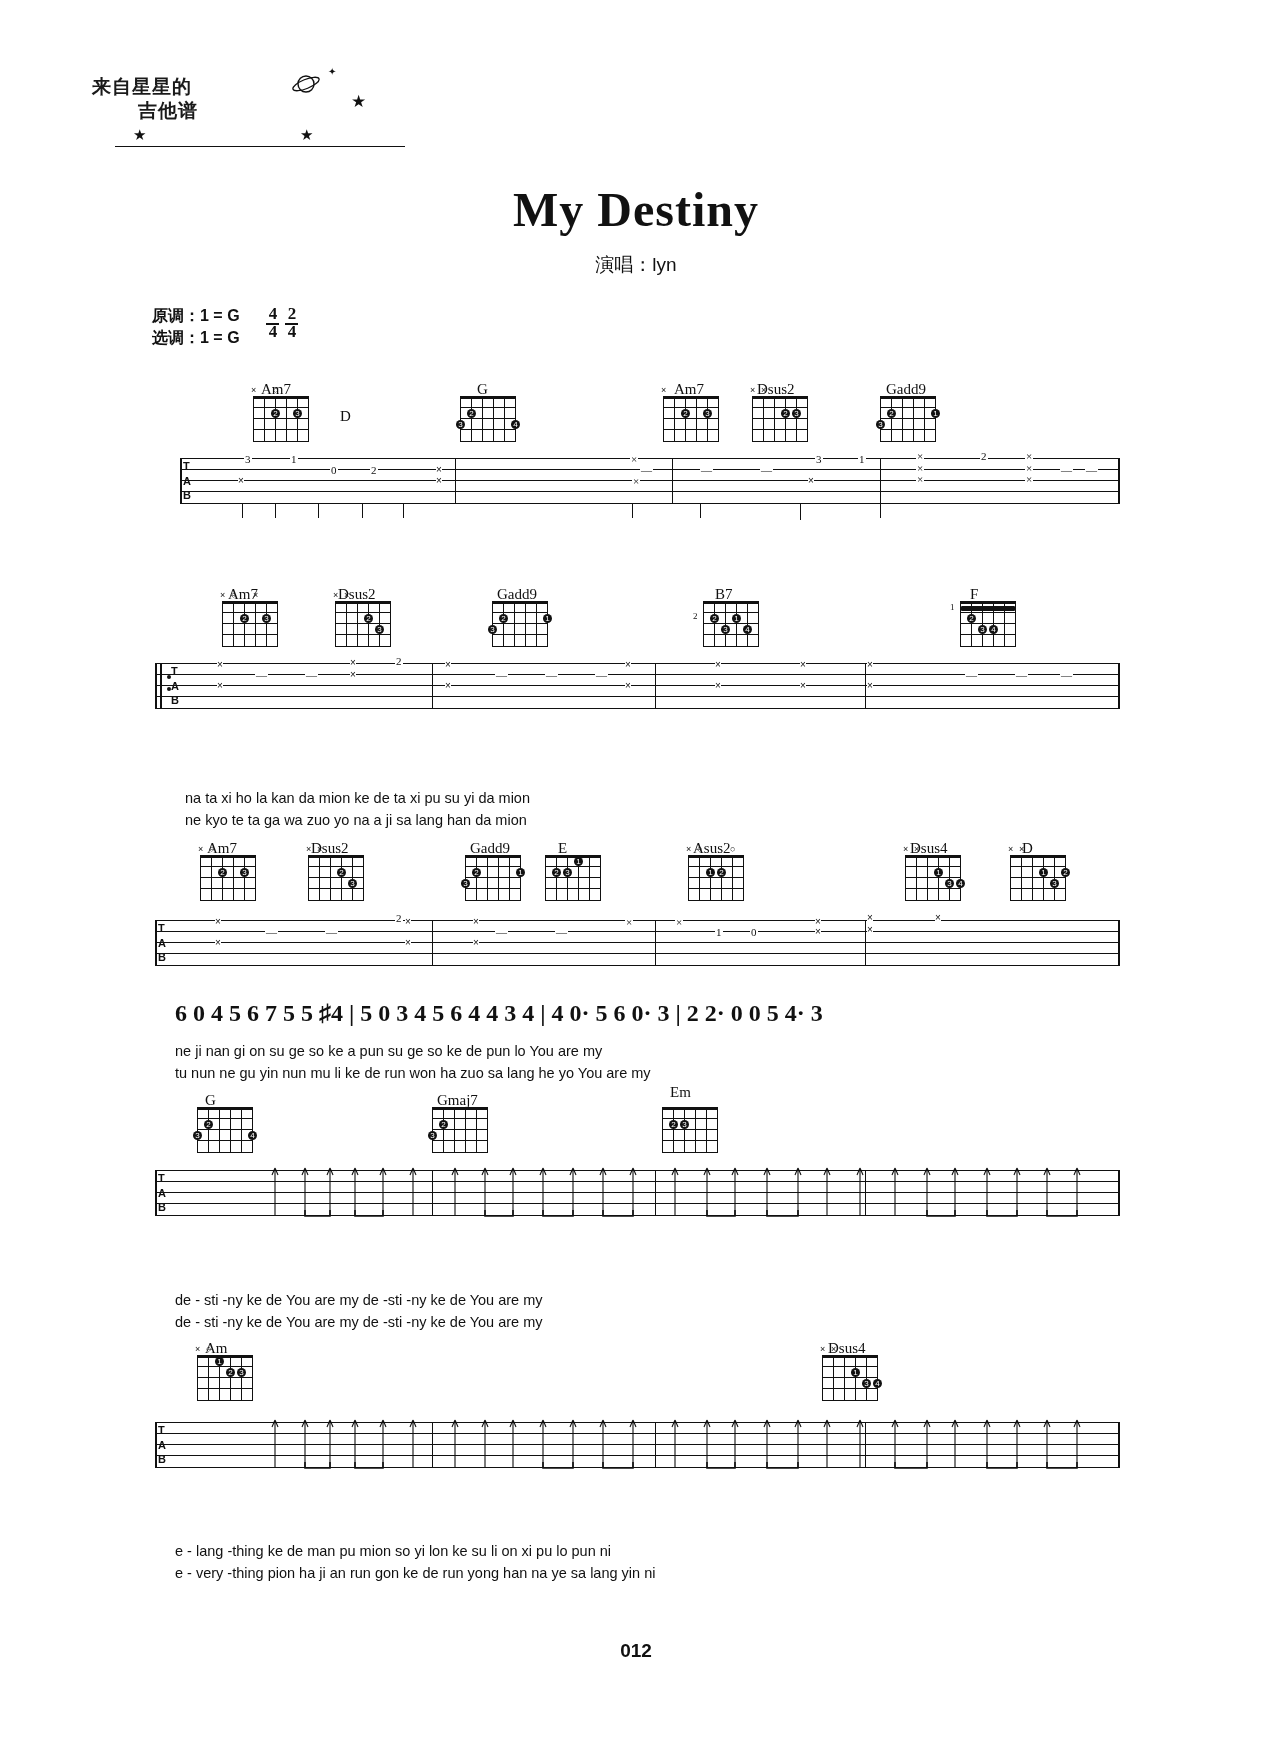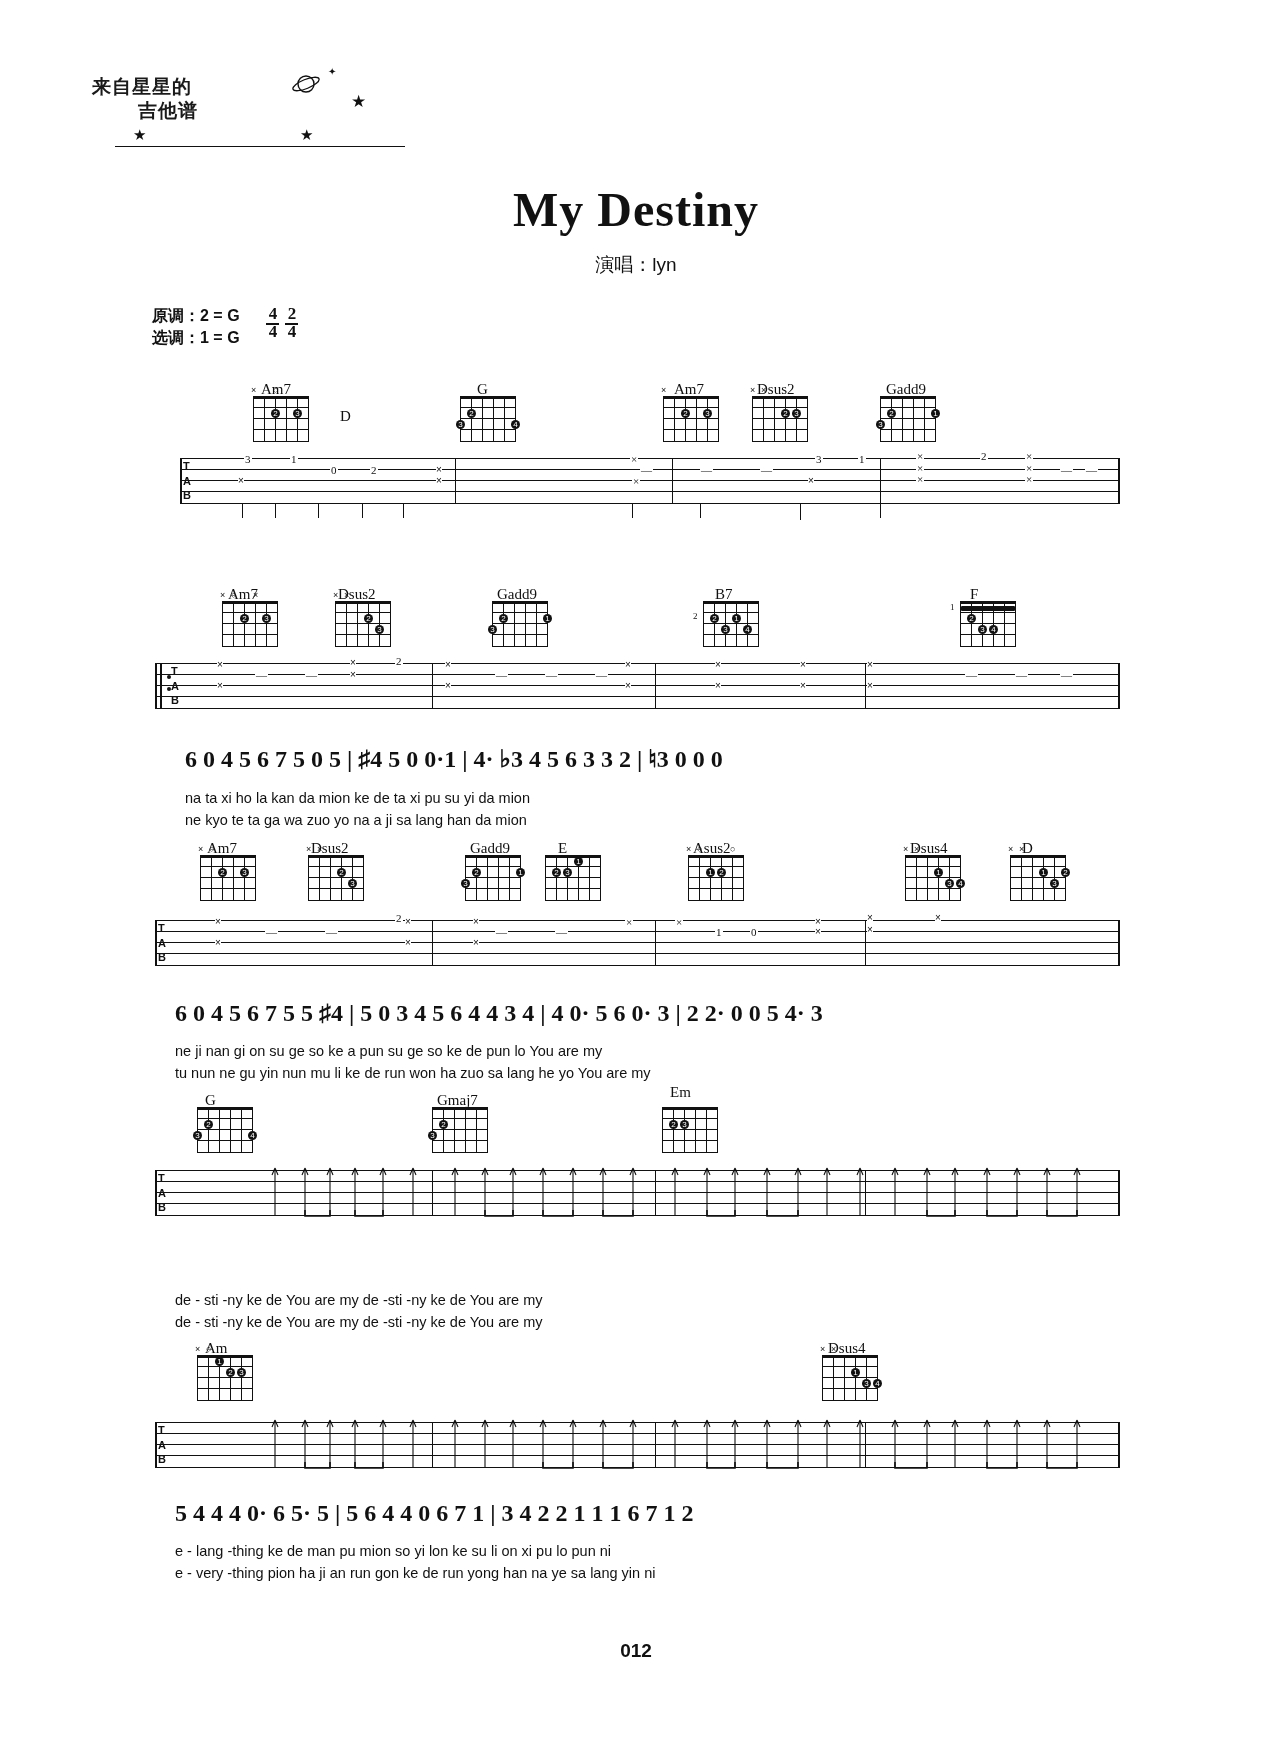--- a/index.html
+++ b/index.html
@@ -96,21 +96,21 @@
     <div class="star s2">★</div>
     <div class="star s3">★</div>
     <div class="star s4">✦</div>
     <div class="logo-rule"></div>
   </div>
 
   <div class="title">My Destiny</div>
   <div class="subtitle">演唱：lyn</div>
 
   <div class="keyblock">
-    <div class="keyline">原调：2 = G</div>
+    <div class="keyline">原调：1 = G</div>
     <div class="keyline">选调：1 = G</div>
   </div>
   <div class="timesig">
     <div class="ts" style="left:0;top:0;">4</div>
     <div class="tsbar" style="left:1px;top:19px;"></div>
     <div class="ts" style="left:0;top:18px;">4</div>
     <div class="ts" style="left:19px;top:0;">2</div>
     <div class="tsbar" style="left:20px;top:19px;"></div>
     <div class="ts" style="left:19px;top:18px;">4</div>
   </div>
@@ -436,21 +436,20 @@
     <div class="tabx" style="left:560px;top:17px">×</div>
     <div class="tabx" style="left:645px;top:-4px">×</div>
     <div class="tabx" style="left:645px;top:17px">×</div>
     <div class="tabx" style="left:712px;top:-4px">×</div>
     <div class="tabx" style="left:712px;top:17px">×</div>
     <div class="tabnum" style="left:810px;top:6px">—</div>
     <div class="tabnum" style="left:860px;top:6px">—</div>
     <div class="tabnum" style="left:905px;top:6px">—</div>
   </div>
 
-  <div class="abs num" style="left:185px;top:745px;">6  0 4 5 6 7 5 0 5 | ♯4  5  0  0·1 | 4·  ♭3 4 5  6  3 3 2 | ♮3  0  0  0</div>
   <div class="abs lyr" style="left:185px;top:790px;">na      ta xi ho la kan   da  mion              ke     de     ta xi pu su  yi     da  mion</div>
   <div class="abs lyr" style="left:185px;top:812px;">ne      kyo te ta ga wa   zuo  yo                na      a ji sa lang han   da  mion</div>
 
   <div class="abs chordname" style="left:207px;top:840px;">Am7</div>
   <div class="chordbox" style="left:200px;top:855px;">
     <div class="cd-grid">
       <div class="h nut" style="top:0"></div>
         <div class="h" style="top:11px"></div>
         <div class="h" style="top:22px"></div>
         <div class="h" style="top:33px"></div>
@@ -884,19 +883,18 @@
           <path d="M552 50 L552 56 L580 56 L580 50"></path>
           <path d="M612 50 L612 56 L643 56 L643 50"></path>
           <path d="M740 50 L740 56 L772 56 L772 50"></path>
           <path d="M832 50 L832 56 L862 56 L862 50"></path>
           <path d="M892 50 L892 56 L922 56 L922 50"></path>
         </g>
       </g>
     </svg>
   </div>
 
-  <div class="abs num" style="left:175px;top:1500px;">5 4  4  4   0· 6 5· 5 | 5 6 4 4   0    6 7 1 | 3  4 2 2 1 1 1  6  7 1 2</div>
   <div class="abs lyr" style="left:175px;top:1543px;">e - lang -thing        ke de man  pu mion so        yi lon ke    su  li on  xi pu    lo pun ni</div>
   <div class="abs lyr" style="left:175px;top:1565px;">e - very -thing        pion ha  ji   an run gon   ke de run  yong han na  ye sa   lang yin ni</div>
 
   <div class="pagenum">012</div>
 
 </div>
 
 </body></html>

